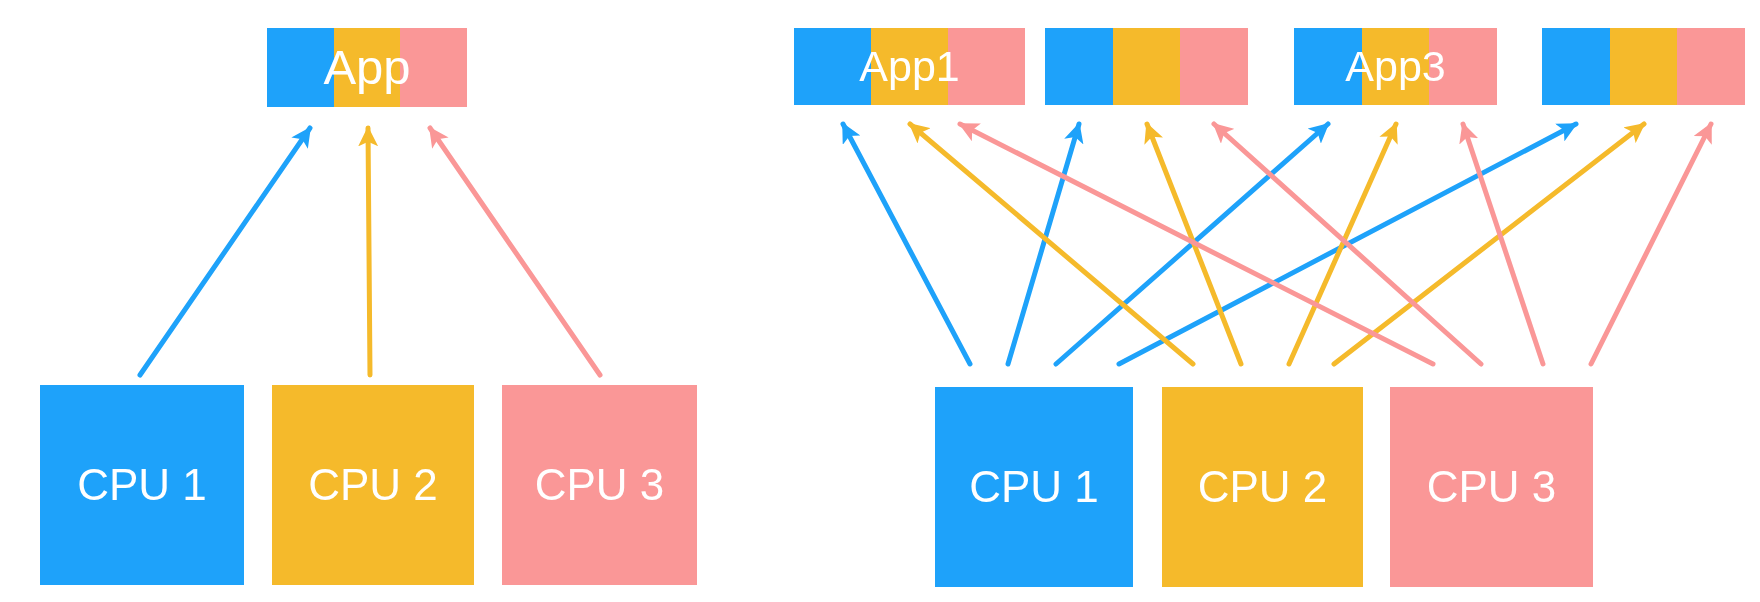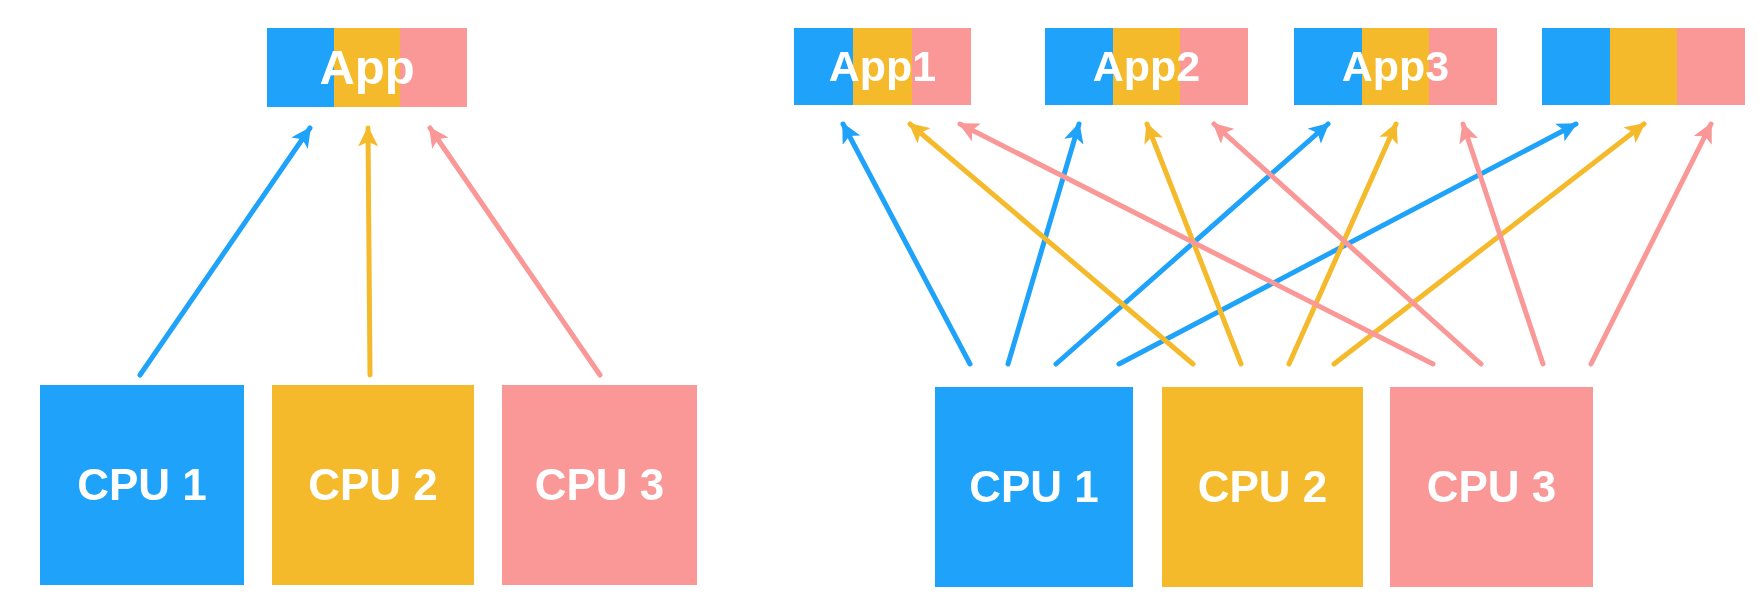--- a/index.html
+++ b/index.html
@@ -38,26 +38,26 @@
     display: flex;
   }
   .seg { flex: 1 1 0; }
   .box-label {
     position: relative;
     z-index: 1;
     color: #ffffff;
     white-space: nowrap;
     line-height: 1;
   }
-  .app-label { font-weight: bold; }
+  .app-label { font-weight: normal; }
   .app-large .app-label { font-size: 49px; }
   .app-small .app-label { font-size: 43px; }
   .cpu-label {
     font-size: 44px;
-    font-weight: 700;
+    font-weight: 400;
   }
 </style>
 </head>
 <body>
 
 <div class="canvas">
   <svg class="arrows" id="arrows-svg" viewBox="0 0 1760 602" xmlns="http://www.w3.org/2000/svg">
       <defs>
         <marker id="head-blue" viewBox="0 0 12 12" refX="11" refY="6" markerWidth="4" markerHeight="4" orient="auto">
           <path d="M0,0 L12,6 L0,12 L2.8,6 Z" fill="#1EA2FA"></path>
@@ -98,35 +98,34 @@
         <span class="box-label cpu-label">CPU 1</span>
       </div>
       <div class="box cpu-box" style="left: 272px; top: 385px; width: 202px; height: 200px; background: rgb(245, 186, 43);">
         <span class="box-label cpu-label">CPU 2</span>
       </div>
       <div class="box cpu-box" style="left: 502px; top: 385px; width: 195px; height: 200px; background: rgb(250, 151, 151);">
         <span class="box-label cpu-label">CPU 3</span>
       </div>
     </div>
   <div id="panel-1">
-      <div class="box app-box app-small" style="left: 794px; top: 28px; width: 177px; height: 77px;">
+      <div class="box app-box app-small" style="left: 794px; top: 28px; width: 231px; height: 77px;">
         <div class="segments">
           <div class="seg" style="background: rgb(30, 162, 250);"></div>
           <div class="seg" style="background: rgb(245, 186, 43);"></div>
           <div class="seg" style="background: rgb(250, 151, 151);"></div>
         </div>
         <span class="box-label app-label">App1</span>
       </div>
       <div class="box app-box app-small" style="left: 1045px; top: 28px; width: 203px; height: 77px;">
         <div class="segments">
           <div class="seg" style="background: rgb(30, 162, 250);"></div>
           <div class="seg" style="background: rgb(245, 186, 43);"></div>
           <div class="seg" style="background: rgb(250, 151, 151);"></div>
         </div>
-        <span class="box-label app-label">App2</span>
       </div>
       <div class="box app-box app-small" style="left: 1294px; top: 28px; width: 203px; height: 77px; border-radius: 29px;">
         <div class="segments">
           <div class="seg" style="background: rgb(30, 162, 250);"></div>
           <div class="seg" style="background: rgb(245, 186, 43);"></div>
           <div class="seg" style="background: rgb(250, 151, 151);"></div>
         </div>
         <span class="box-label app-label">App3</span>
       </div>
       <div class="box app-box app-small" style="left: 1542px; top: 28px; width: 203px; height: 77px;">

